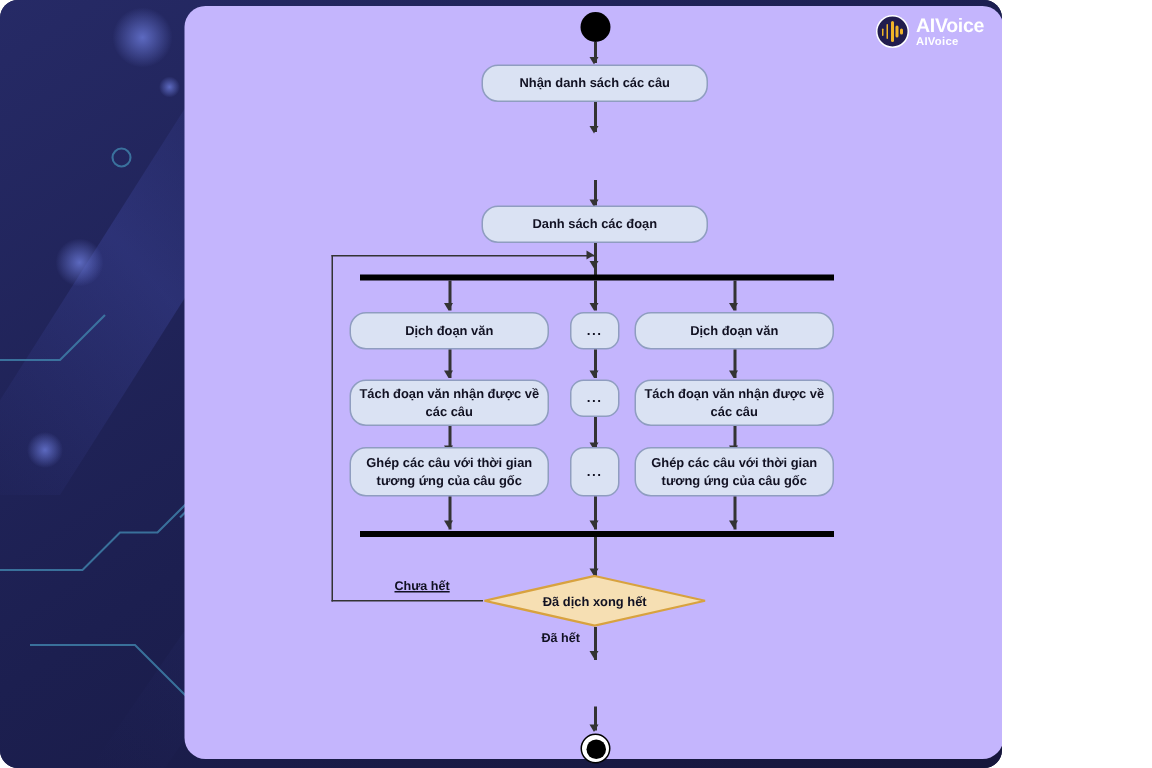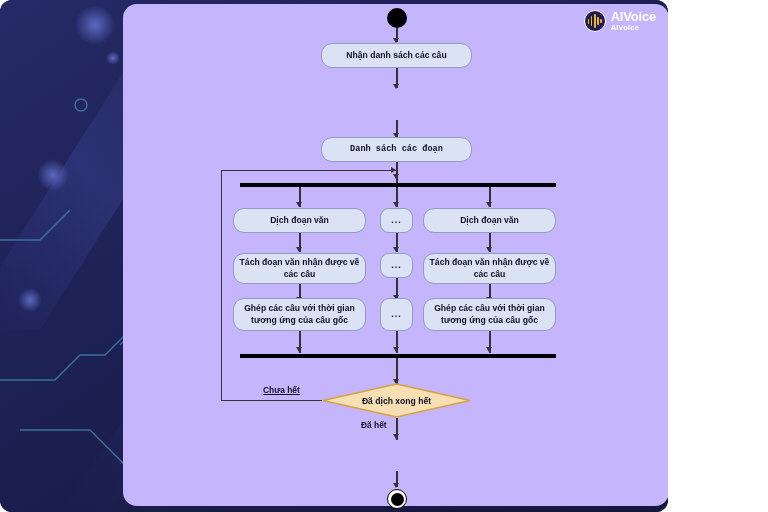--- a/index.html
+++ b/index.html
@@ -279,21 +279,21 @@
 
     <div class="node" style="left:198px; top:39px; width:151px; height:25px;">Nhận danh sách các câu</div>
 
     <div class="vline" style="left:273.3px; top:64px; height:20px;"></div>
     <div class="arrowhead" style="left:270.4px; top:80px;"></div>
 
 
     <div class="vline" style="left:273.3px; top:116px; height:17px;"></div>
     <div class="arrowhead" style="left:270.4px; top:129px;"></div>
 
-    <div class="node" style="left:198px; top:133px; width:151px; height:25px;font-family:Liberation Mono, monospace;">Danh sách các đoạn</div>
+    <div class="node" style="left:198px; top:133px; width:151px; height:25px;">Danh sách các đoạn</div>
 
     <div class="vline" style="left:273.3px; top:158px; height:22px;"></div>
     <div class="arrowhead" style="left:270.4px; top:170px;"></div>
 
     <div class="barline" style="left:117px; top:179px; width:316px;"></div>
 
     <div class="vline" style="left:176.3px; top:183px; height:20px;"></div>
     <div class="arrowhead" style="left:173.4px; top:198px;"></div>
 
     <div class="vline" style="left:273.3px; top:183px; height:20px;"></div>

